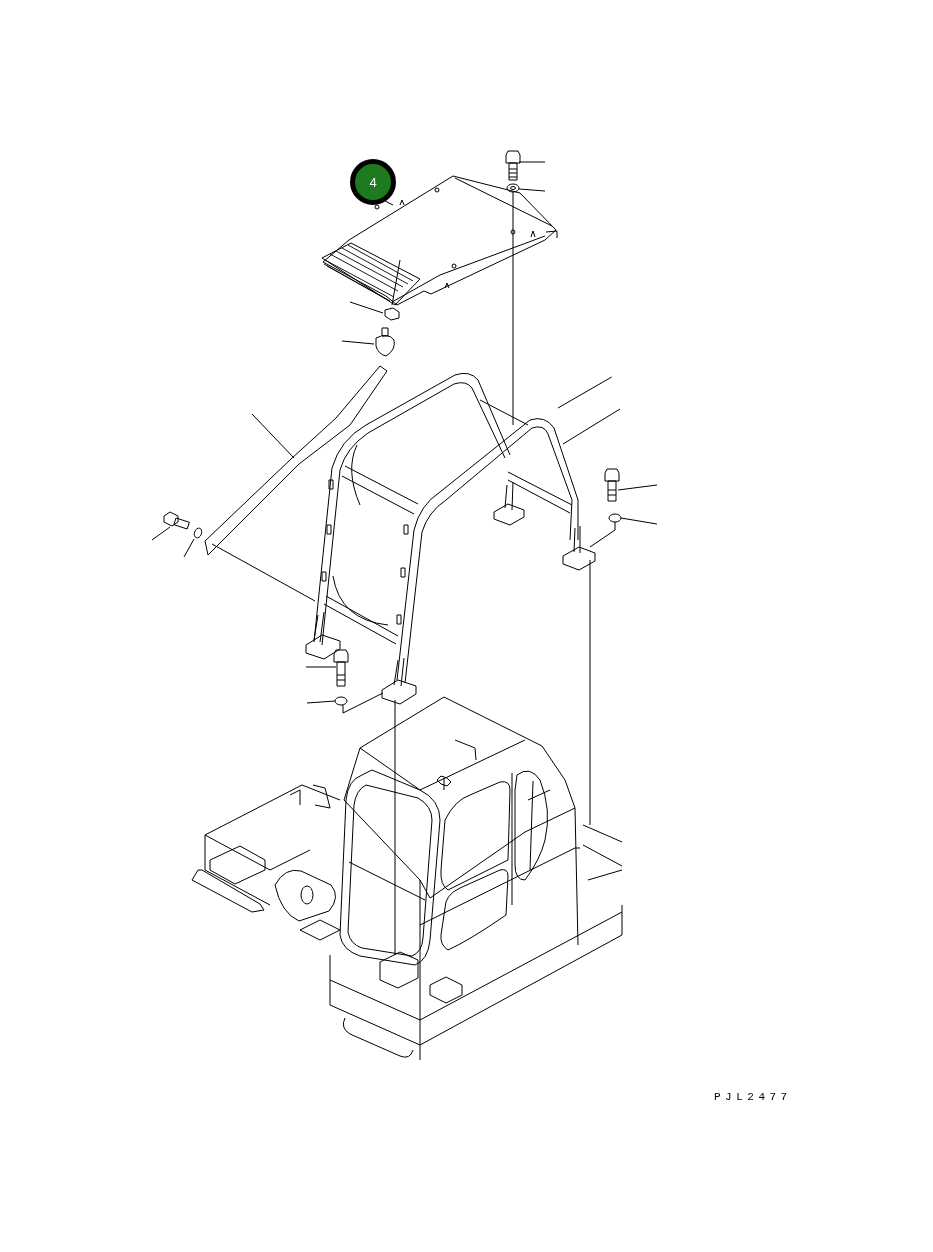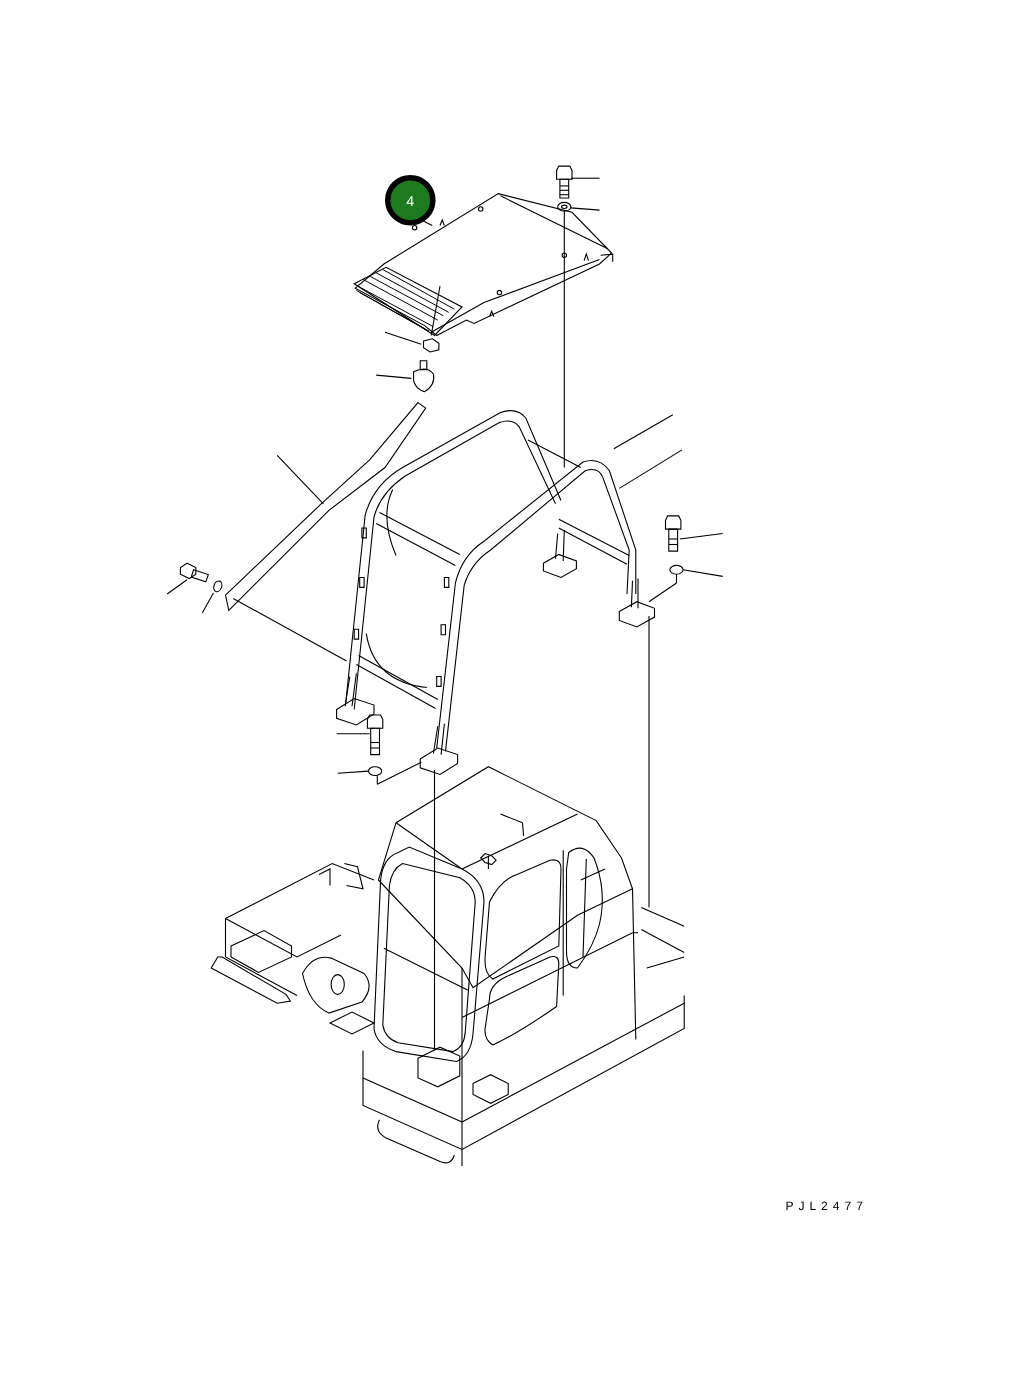--- a/index.html
+++ b/index.html
@@ -6,21 +6,21 @@
   body { width: 933px; height: 1252px; position: relative; overflow: hidden; font-family: "Liberation Sans", sans-serif; }
   .canvas { position: absolute; left: 0; top: 0; width: 933px; height: 1252px; }
   .callout {
     position: absolute; left: 350px; top: 159px; width: 46px; height: 46px;
     border-radius: 50%; box-sizing: border-box; border: 5px solid #000000;
     display: flex; align-items: center; justify-content: center;
     color: #ffffff; font-size: 13px; cursor: pointer;
   }
   .drawing-code {
     position: absolute; left: 714px; top: 1091px;
-    font-family: Liberation Sans, sans-serif; font-size: 11px; letter-spacing: 4.5px; color: #000;
+    font-family: Liberation Mono, monospace; font-size: 11px; letter-spacing: 4.5px; color: #000;
   }
   svg line, svg path, svg polyline, svg polygon, svg rect, svg ellipse, svg circle { vector-effect: non-scaling-stroke; }
 </style>
 </head>
 <body>
 
 <svg class="canvas" viewBox="0 0 933 1252" width="933" height="1252" fill="none" stroke="#000" stroke-width="1">
 
   <g>
     <polygon points="323,262 349,240 453,176 520,193 556,230 545,240 431,294 424,291 397,305 386,296"></polygon>

